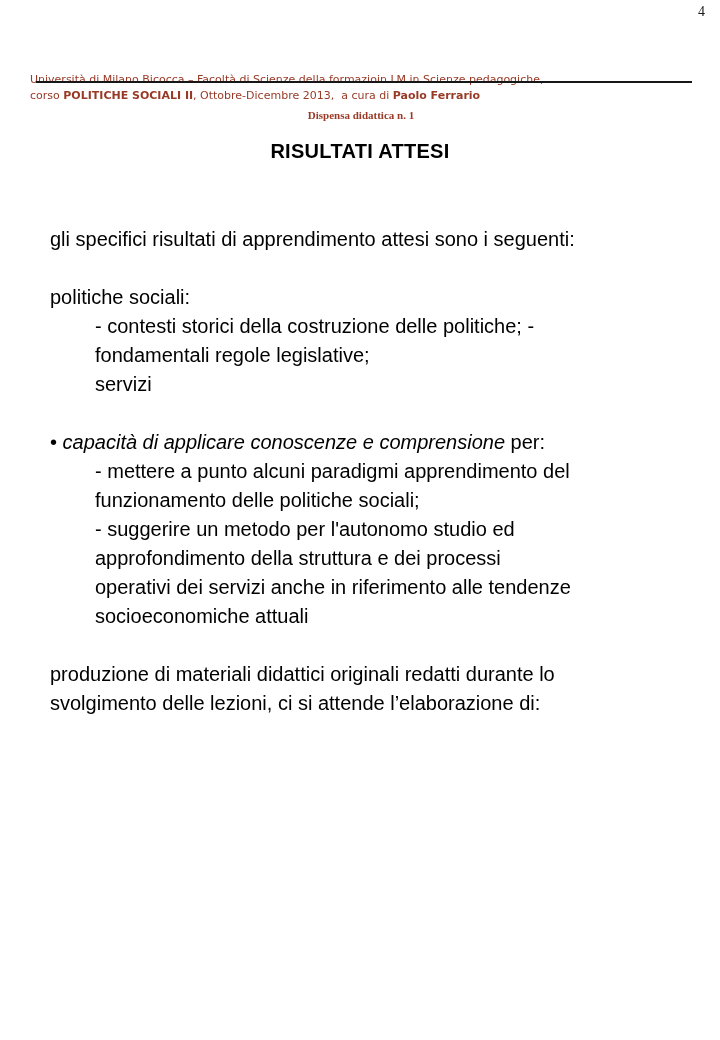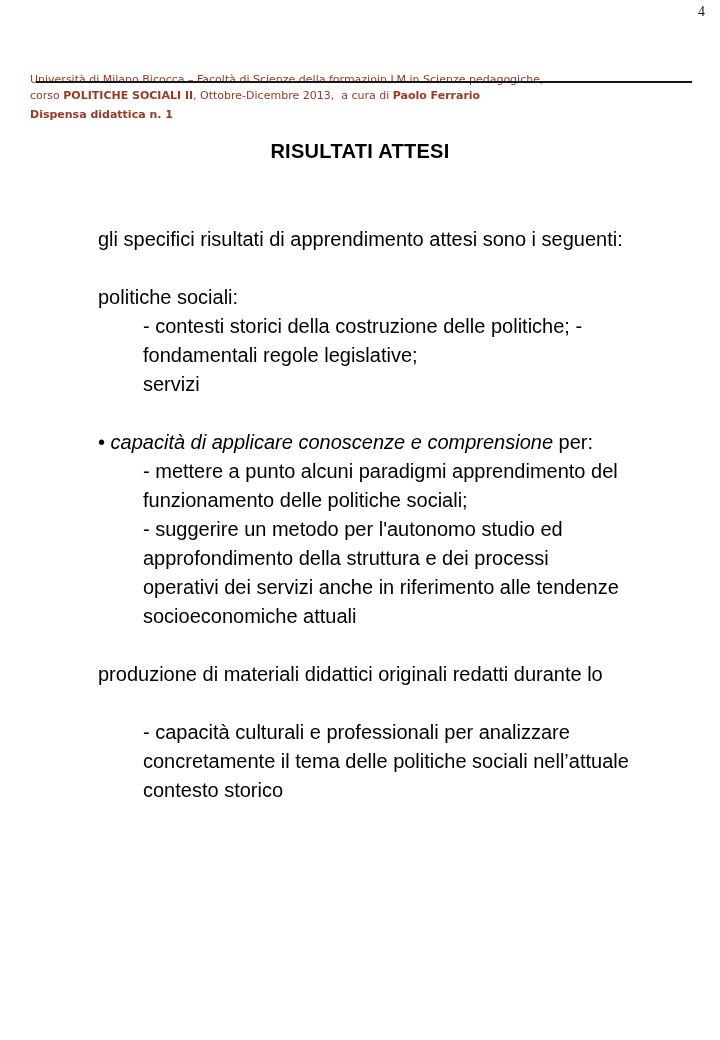--- a/index.html
+++ b/index.html
@@ -22,38 +22,38 @@
     font-family:"Liberation Serif",serif;
     font-size:14px;color:var(--page-number);
   }
   .header{
     position:absolute;left:30px;top:24px;width:662px;
     color:var(--header-text);
     font-family:"DejaVu Sans",sans-serif;
     font-size:11px;line-height:16px;margin-top:48px;
   }
   .header-line{white-space:pre;}
-  .header-line-right{text-align:left;font-weight:bold;margin-top:3px;}
+  .header-line-right{text-align:center;font-weight:bold;margin-top:3px;font-family:Liberation Serif, serif;}
   .rule{
     position:absolute;top:81px;left:36px;width:656px;height:0;
     border-top:2px solid var(--rule);
   }
   .title{
     position:absolute;top:140px;left:0;width:720px;margin:0;
     text-align:center;
     font-size:20px;font-weight:bold;letter-spacing:0.3px;
     color:var(--body-text);
     font-family:"Liberation Sans",sans-serif;
   }
   .body-text{
     position:absolute;left:50px;top:225px;width:665px;
     font-size:20px;line-height:29px;color:var(--body-text);
   }
   .para{margin:0 0 29px 0;}
-  .line{white-space:pre;margin-left:48px;}
+  .line{white-space:pre;}
   .line.ind1{padding-left:45px;}
   .it{font-style:italic;}
   .b{font-weight:bold;}
 </style>
 </head>
 <body>
 
 <div class="page">
   <div class="page-number">4</div>
 
@@ -81,20 +81,16 @@
         <div class="line ind0"><span>• </span><span class="it">capacità di applicare conoscenze e comprensione</span><span> per:</span></div>
         <div class="line ind1"><span>- mettere a punto alcuni paradigmi apprendimento del</span></div>
         <div class="line ind1"><span>funzionamento delle politiche sociali;</span></div>
         <div class="line ind1"><span>- suggerire un metodo per l'autonomo studio ed</span></div>
         <div class="line ind1"><span>approfondimento della struttura e dei processi</span></div>
         <div class="line ind1"><span>operativi dei servizi anche in riferimento alle tendenze</span></div>
         <div class="line ind1"><span>socioeconomiche attuali</span></div>
       </div>
       <div class="para">
         <div class="line ind0"><span>produzione di materiali didattici originali redatti durante lo</span></div>
-      </div>
-      <div class="para">
-        <div class="line ind1"><span>- capacità culturali e professionali per analizzare</span></div>
-        <div class="line ind1"><span>concretamente il tema delle politiche sociali nell’attuale</span></div>
-        <div class="line ind1"><span>contesto storico</span></div>
+        <div class="line ind0"><span>svolgimento delle lezioni, ci si attende l’elaborazione di:</span></div>
       </div>
     </div>
 </div>
 
 </body></html>

